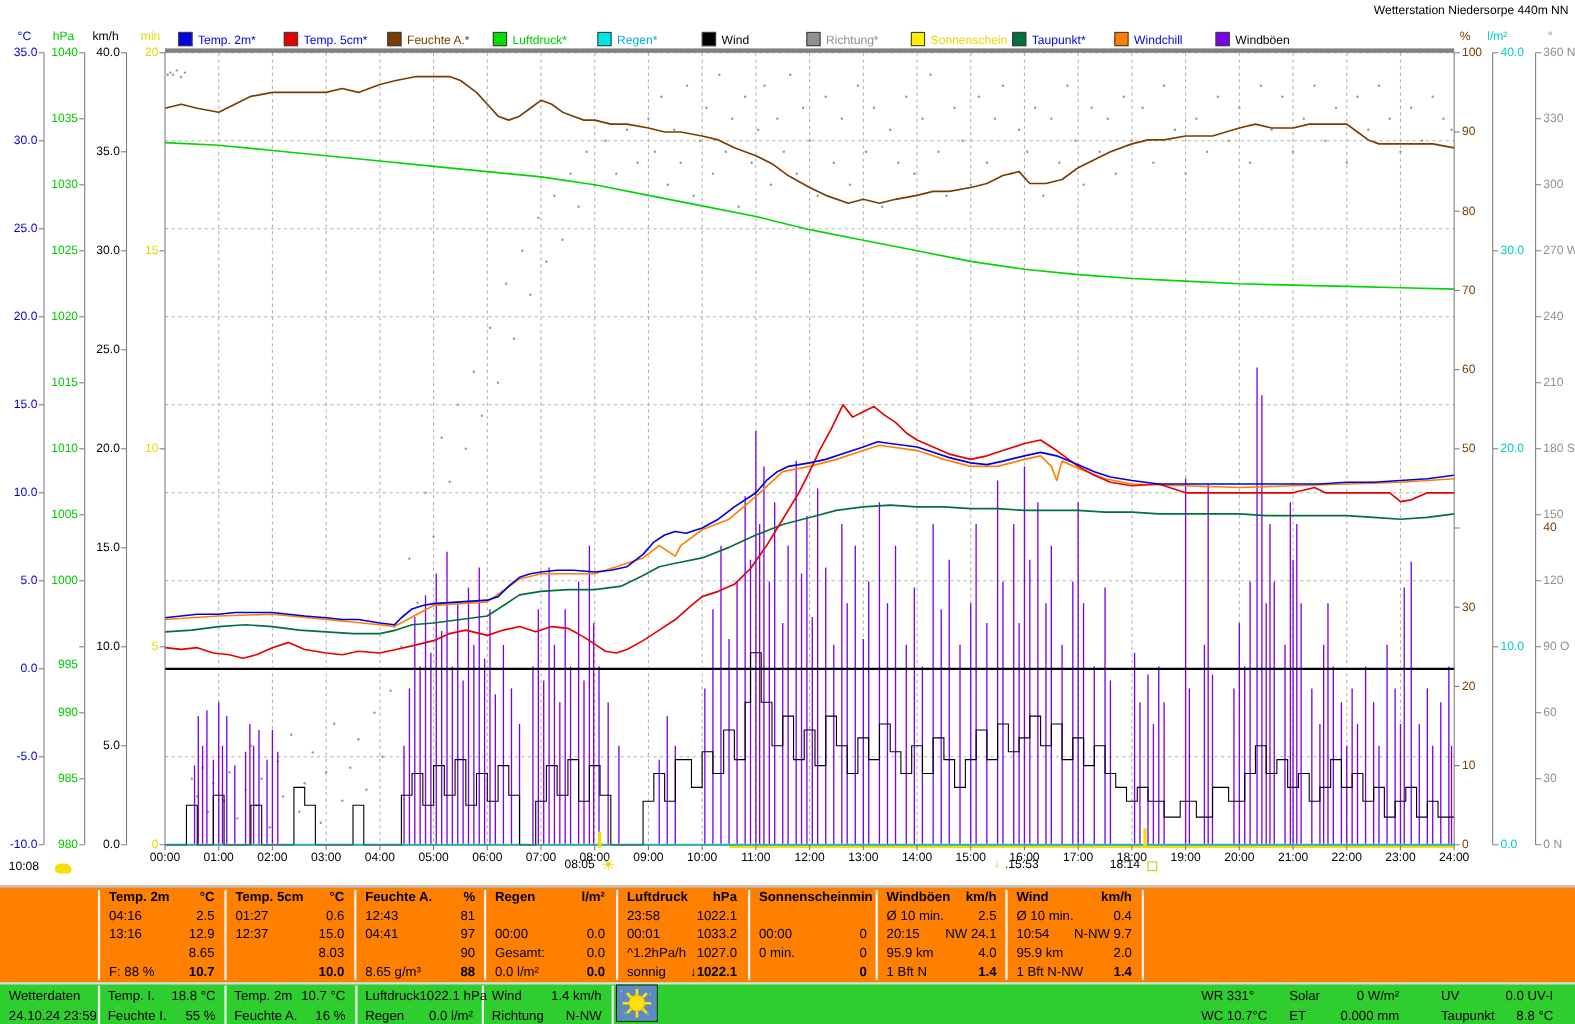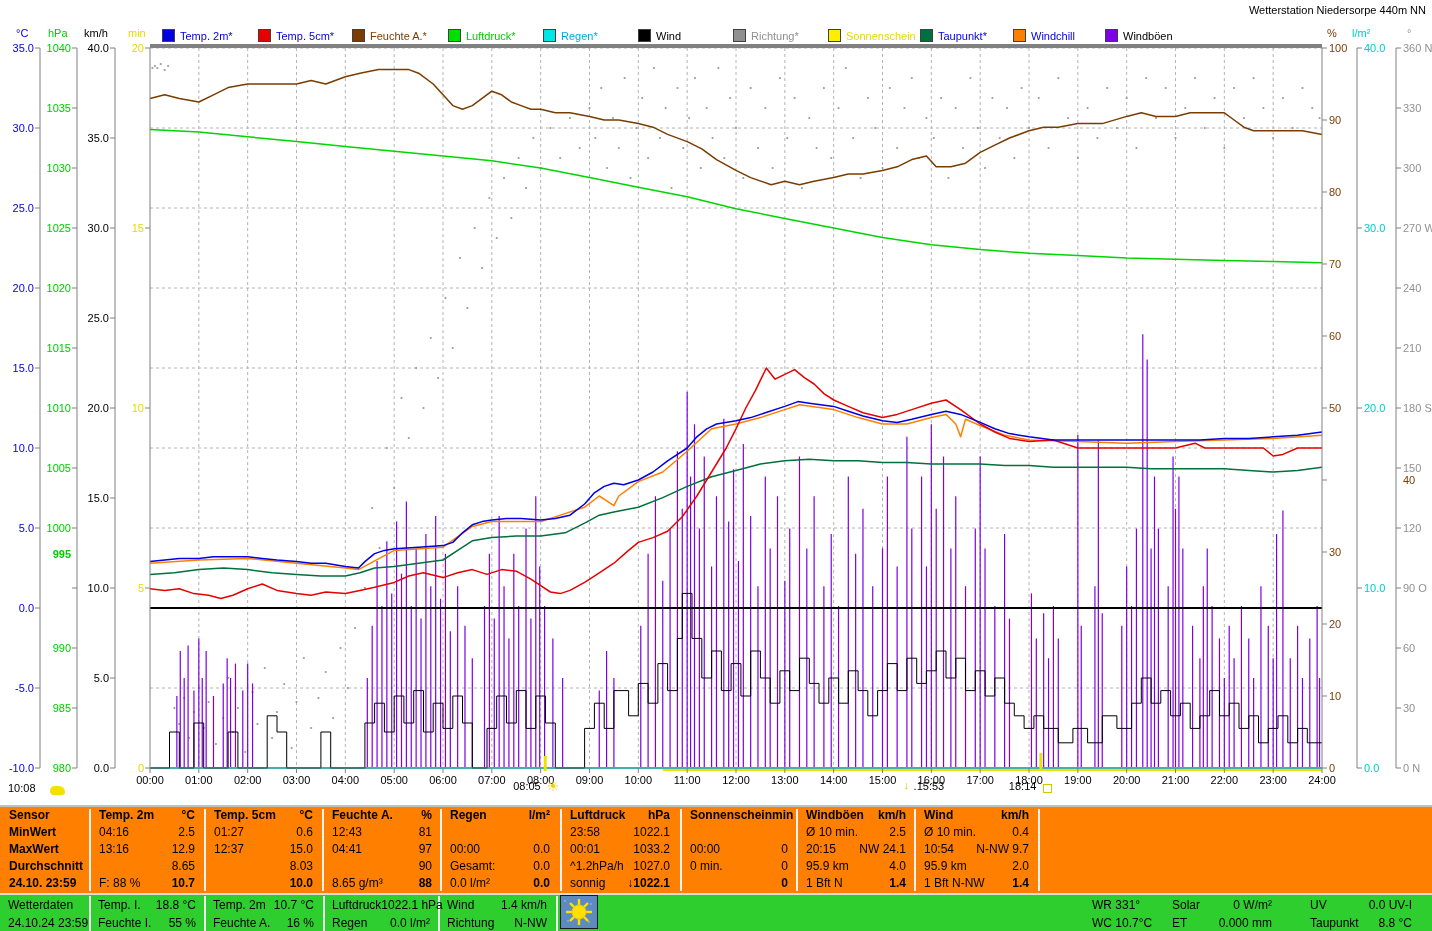--- a/index.html
+++ b/index.html
@@ -538,21 +538,21 @@
       <div class="unit-label" style="left: 48px; color: rgb(0, 204, 0);">hPa</div>
       <div class="tick-label tick-left" style="left: 29px; top: 42px; width: 42px; color: rgb(0, 204, 0);">1040</div>
       <div class="tick-label tick-left" style="left: 29px; top: 102px; width: 42px; color: rgb(0, 204, 0);">1035</div>
       <div class="tick-label tick-left" style="left: 29px; top: 162px; width: 42px; color: rgb(0, 204, 0);">1030</div>
       <div class="tick-label tick-left" style="left: 29px; top: 222px; width: 42px; color: rgb(0, 204, 0);">1025</div>
       <div class="tick-label tick-left" style="left: 29px; top: 282px; width: 42px; color: rgb(0, 204, 0);">1020</div>
       <div class="tick-label tick-left" style="left: 29px; top: 342px; width: 42px; color: rgb(0, 204, 0);">1015</div>
       <div class="tick-label tick-left" style="left: 29px; top: 402px; width: 42px; color: rgb(0, 204, 0);">1010</div>
       <div class="tick-label tick-left" style="left: 29px; top: 462px; width: 42px; color: rgb(0, 204, 0);">1005</div>
       <div class="tick-label tick-left" style="left: 29px; top: 522px; width: 42px; color: rgb(0, 204, 0);">1000</div>
-      <div class="tick-label tick-left" style="left: 29px; top: 548px; width: 42px; color: rgb(0, 204, 0); font-weight: bold;">995</div>
+      <div class="tick-label tick-left" style="left: 29px; top: 598px; width: 42px; color: rgb(0, 204, 0);">995</div>
       <div class="tick-label tick-left" style="left: 29px; top: 642px; width: 42px; color: rgb(0, 204, 0);">990</div>
       <div class="tick-label tick-left" style="left: 29px; top: 702px; width: 42px; color: rgb(0, 204, 0);">985</div>
       <div class="tick-label tick-left" style="left: 29px; top: 762px; width: 42px; color: rgb(0, 204, 0);">980</div>
       <div class="unit-label" style="left: 84px; color: rgb(0, 0, 0);">km/h</div>
       <div class="tick-label tick-left" style="left: 67px; top: 42px; width: 42px; color: rgb(0, 0, 0);">40.0</div>
       <div class="tick-label tick-left" style="left: 67px; top: 132px; width: 42px; color: rgb(0, 0, 0);">35.0</div>
       <div class="tick-label tick-left" style="left: 67px; top: 222px; width: 42px; color: rgb(0, 0, 0);">30.0</div>
       <div class="tick-label tick-left" style="left: 67px; top: 312px; width: 42px; color: rgb(0, 0, 0);">25.0</div>
       <div class="tick-label tick-left" style="left: 67px; top: 402px; width: 42px; color: rgb(0, 0, 0);">20.0</div>
       <div class="tick-label tick-left" style="left: 67px; top: 492px; width: 42px; color: rgb(0, 0, 0);">15.0</div>
@@ -637,27 +637,20 @@
       <div class="ann" style="left: 50px; top: 785px;"><span class="icon-blob"></span></div>
       <div class="ann" style="left: 496.72px; top: 780px; width: 44px; text-align: right;">08:05</div>
       <div class="ann" style="left: 546.72px; top: 778px; color: rgb(240, 208, 0); font-size: 14px;">☀</div>
       <div class="ann" style="left: 903.62px; top: 779px; color: rgb(224, 196, 0); font-weight: bold;">↓</div>
       <div class="ann" style="left: 913.62px; top: 780px;">.15:53</div>
       <div class="ann" style="left: 996.378px; top: 780px; width: 40px; text-align: right;">18:14</div>
       <div class="ann" style="left: 1043.38px; top: 783px;"><span class="icon-square"></span></div>
     </div>
 
   <div id="stats-table" class="abs">
-      <div class="tbl-col tbl-label-col" style="left: 2px; width: 86px;">
-        <div class="tbl-row">Sensor</div>
-        <div class="tbl-row">MinWert</div>
-        <div class="tbl-row">MaxWert</div>
-        <div class="tbl-row">Durchschnitt</div>
-        <div class="tbl-row">24.10. 23:59</div>
-      </div>
       <div class="tbl-divider" style="left: 89px;"></div>
       <div class="tbl-divider" style="left: 204px;"></div>
       <div class="tbl-divider" style="left: 322px;"></div>
       <div class="tbl-divider" style="left: 440px;"></div>
       <div class="tbl-divider" style="left: 560px;"></div>
       <div class="tbl-divider" style="left: 680px;"></div>
       <div class="tbl-divider" style="left: 796px;"></div>
       <div class="tbl-divider" style="left: 914px;"></div>
       <div class="tbl-divider" style="left: 1038px;"></div>
       <div class="tbl-col" style="left: 92px; width: 110px;">

